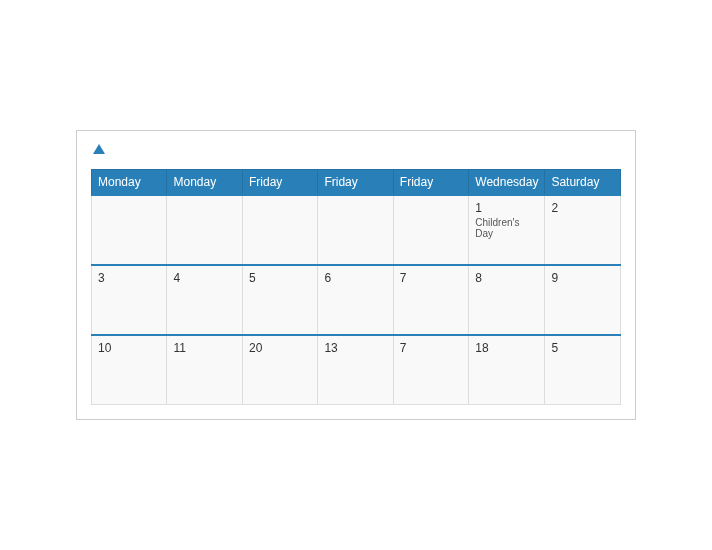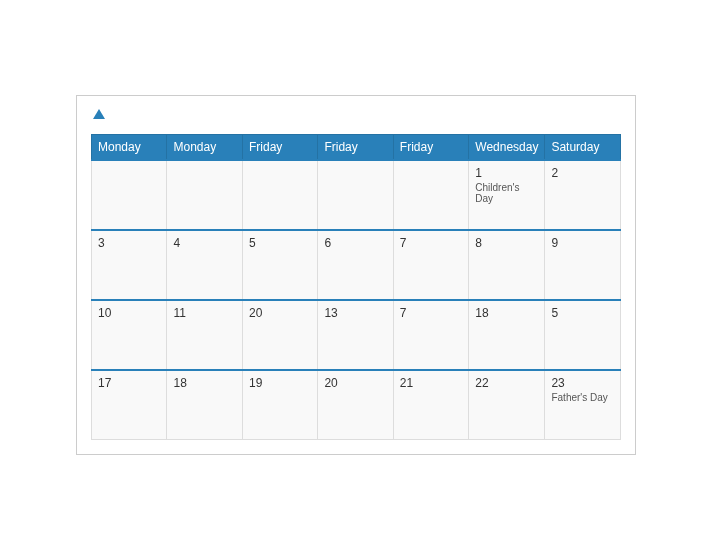--- a/index.html
+++ b/index.html
@@ -193,39 +193,15 @@
           <td>
             <span class="day-number">7</span>
           </td>
           <td>
             <span class="day-number">18</span>
           </td>
           <td>
             <span class="day-number">5</span>
           </td>
         </tr>
-        <tr>
-          <td>
-            <span class="day-number">17</span>
-          </td>
-          <td>
-            <span class="day-number">18</span>
-          </td>
-          <td>
-            <span class="day-number">19</span>
-          </td>
-          <td>
-            <span class="day-number">20</span>
-          </td>
-          <td>
-            <span class="day-number">21</span>
-          </td>
-          <td>
-            <span class="day-number">22</span>
-          </td>
-          <td>
-            <span class="day-number">23</span>
-            <span class="event-label">Father's Day</span>
-          </td>
-        </tr>
       </tbody>
   </table>
 </div>
 
 </body></html>

